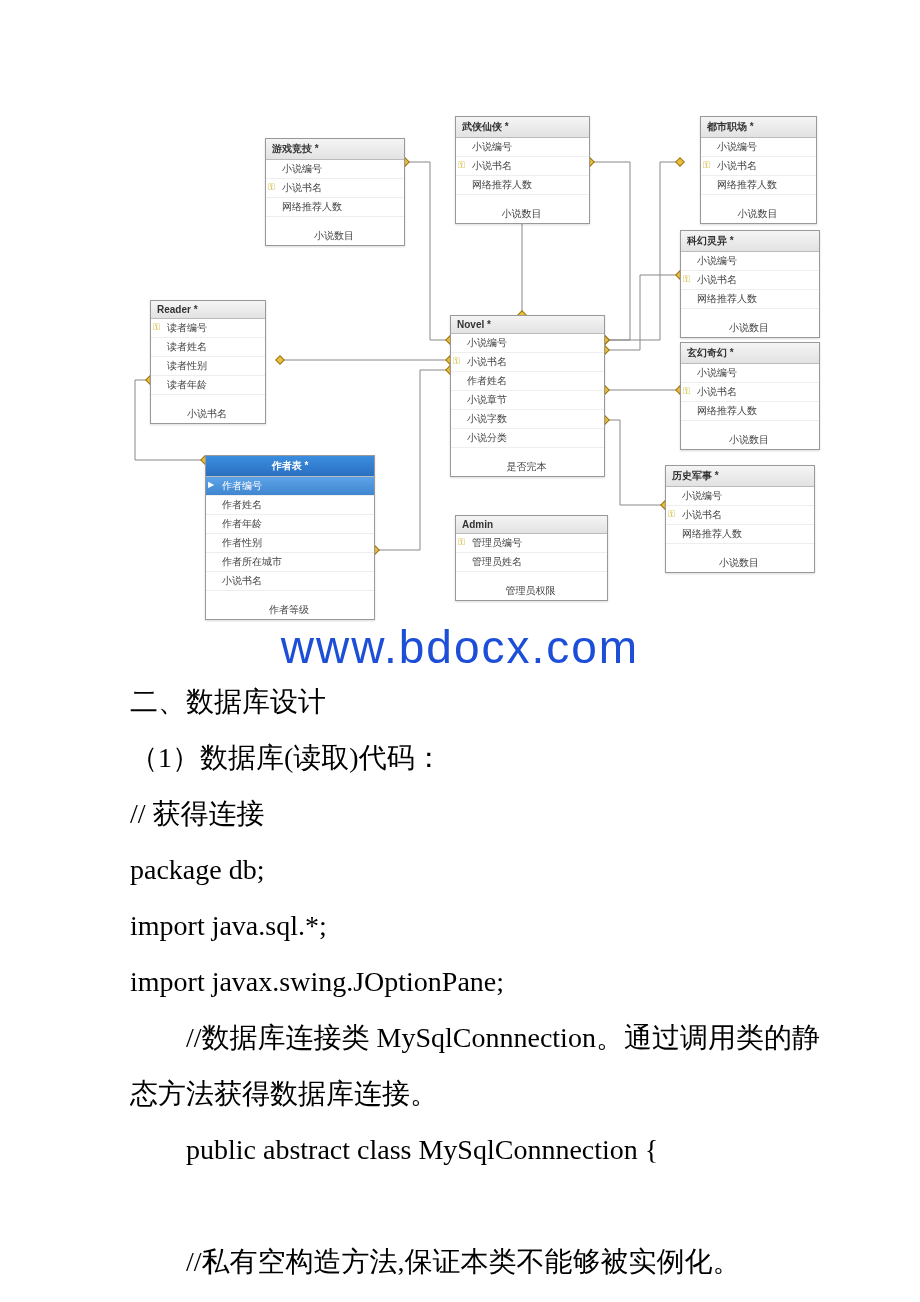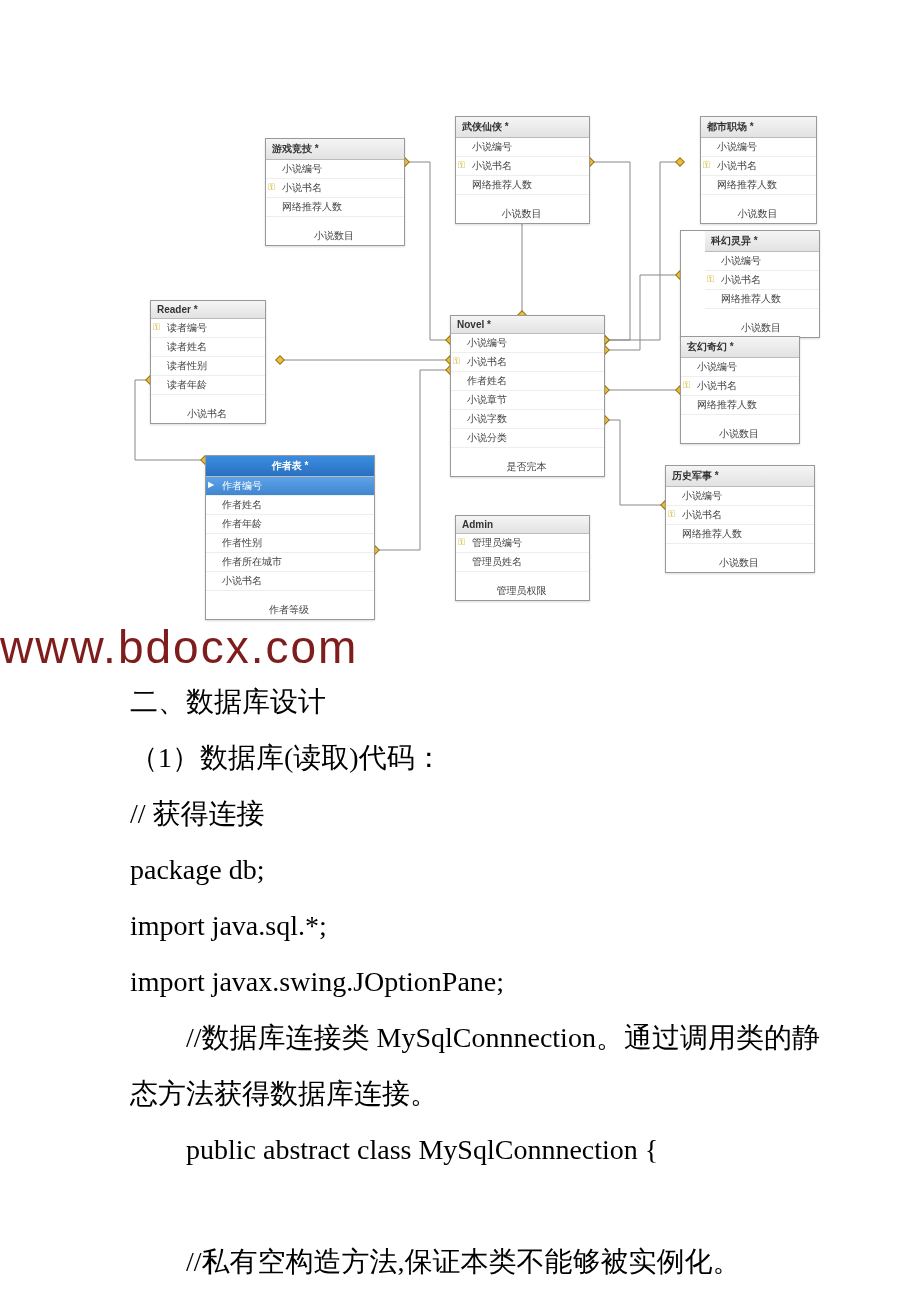--- a/index.html
+++ b/index.html
@@ -68,23 +68,23 @@
     position: absolute;
     left: 0; top: -1px;
   }
   .tbl.sel .pk.yes::before {
     content: "▶";
     font-size: 8px;
     color: #fff;
   }
   .watermark {
     position: relative;
-    text-align: left;
+    text-align: center;
     font-size: 46px;
-    color: #7f1d1d;
+    color: #1d4ed8;
     font-weight: 300;
     letter-spacing: 2px;
     margin-top: -20px;
     pointer-events: none;
   }
   .content {
     padding: 0 100px 80px 130px;
     font-size: 28px;
     line-height: 2.0;
     color: #000;
@@ -179,21 +179,21 @@
       </div>
       <div class="row">
         <span class="pk"></span>
         <span>网络推荐人数</span>
       </div>
       <div class="row">
         <span class="pk"></span>
         <span>小说数目</span>
       </div>
     </div>
-    <div class="tbl" style="left: 560px; top: 170px; width: 140px; padding-left: 24px;">
+    <div class="tbl" style="left: 560px; top: 170px; width: 140px;">
       <div class="hdr">科幻灵异 *</div>
       <div class="row">
         <span class="pk"></span>
         <span>小说编号</span>
       </div>
       <div class="row">
         <span class="pk yes"></span>
         <span>小说书名</span>
       </div>
       <div class="row">
@@ -252,21 +252,21 @@
       </div>
       <div class="row">
         <span class="pk"></span>
         <span>小说分类</span>
       </div>
       <div class="row">
         <span class="pk"></span>
         <span>是否完本</span>
       </div>
     </div>
-    <div class="tbl" style="left: 560px; top: 276px; width: 120px;">
+    <div class="tbl" style="left: 560px; top: 282px; width: 140px;">
       <div class="hdr">玄幻奇幻 *</div>
       <div class="row">
         <span class="pk"></span>
         <span>小说编号</span>
       </div>
       <div class="row">
         <span class="pk yes"></span>
         <span>小说书名</span>
       </div>
       <div class="row">
@@ -302,21 +302,21 @@
       </div>
       <div class="row">
         <span class="pk"></span>
         <span>小说书名</span>
       </div>
       <div class="row">
         <span class="pk"></span>
         <span>作者等级</span>
       </div>
     </div>
-    <div class="tbl" style="left: 335px; top: 455px; width: 135px;">
+    <div class="tbl" style="left: 335px; top: 455px; width: 153px;">
       <div class="hdr">Admin</div>
       <div class="row">
         <span class="pk yes"></span>
         <span>管理员编号</span>
       </div>
       <div class="row">
         <span class="pk"></span>
         <span>管理员姓名</span>
       </div>
       <div class="row">

